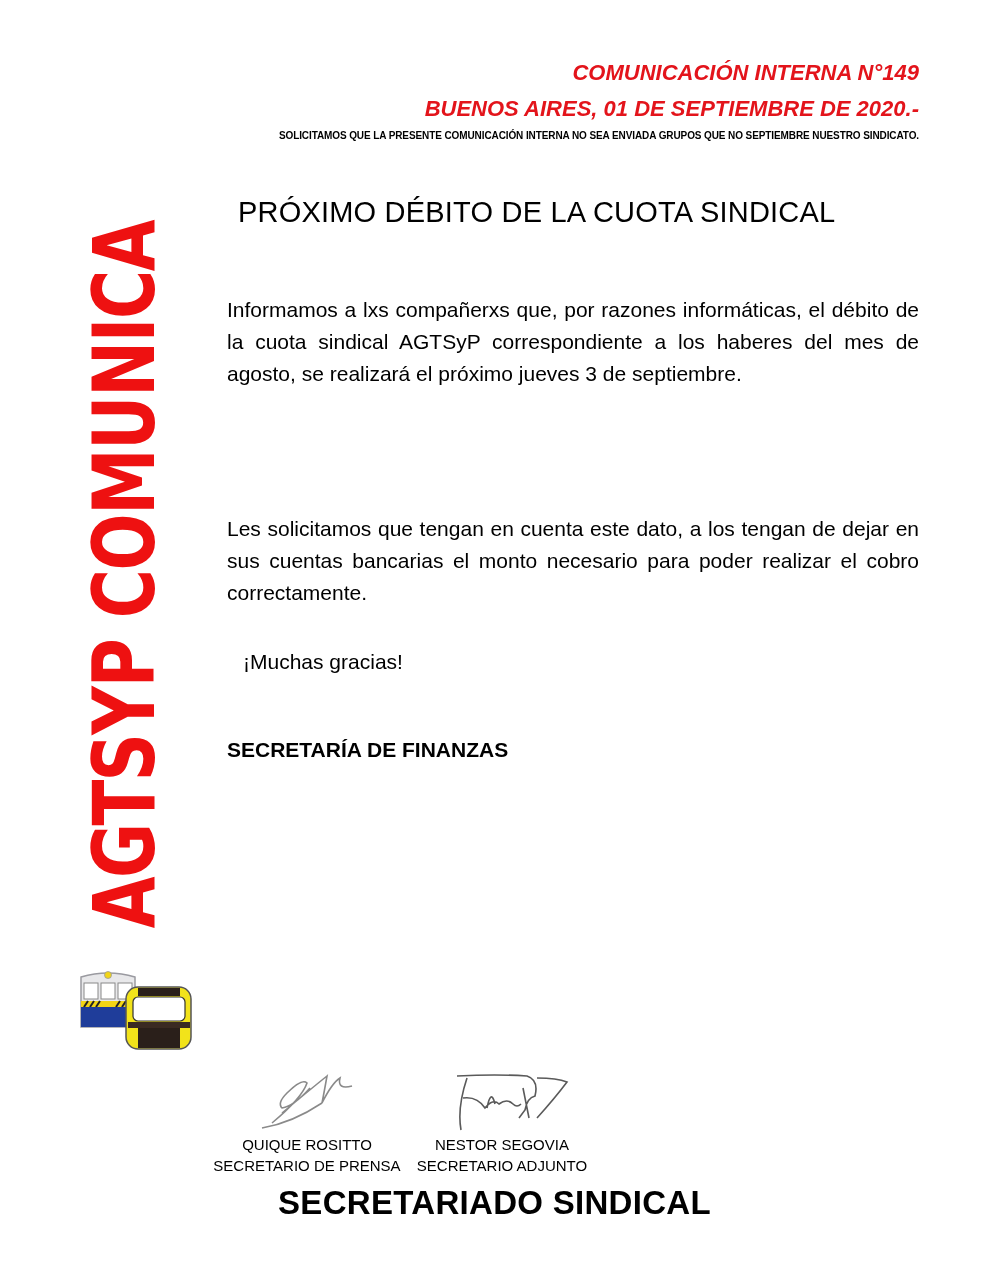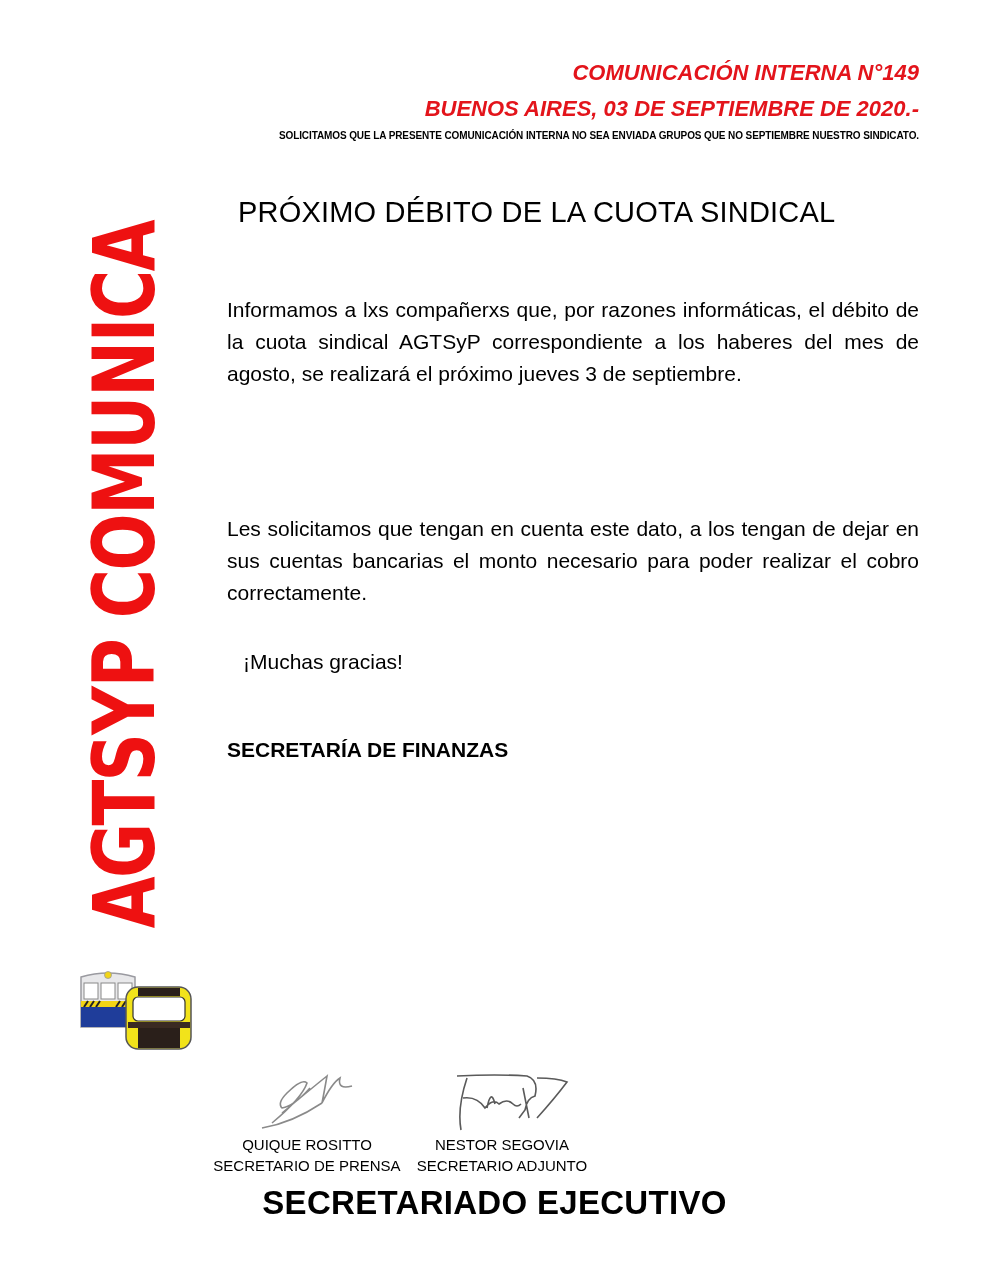--- a/index.html
+++ b/index.html
@@ -21,21 +21,21 @@
   .sigs { position: absolute; top: 1068px; left: 212px; width: 580px; height: 115px; }
   .sig { position: absolute; top: 0; width: 190px; text-align: center; }
   .sig svg { display: block; margin: 0 auto; }
   .sig .name, .sig .role { font-size: 15px; line-height: 21px; white-space: nowrap; }
   .footer { position: absolute; left: 0; width: 989px; top: 1184px; text-align: center; font-size: 33px; font-weight: bold; letter-spacing: 0.3px; padding-left: 0px; }
 </style>
 </head>
 <body>
 
 <div class="hdr1">COMUNICACIÓN INTERNA N°149</div>
-<div class="hdr2">BUENOS AIRES, 03 DE SEPTIEMBRE DE 2020.-</div>
+<div class="hdr2">BUENOS AIRES, 01 DE SEPTIEMBRE DE 2020.-</div>
 <div class="notice">SOLICITAMOS QUE LA PRESENTE COMUNICACIÓN INTERNA NO SEA ENVIADA GRUPOS QUE NO SEPTIEMBRE NUESTRO SINDICATO.</div>
 
 <div class="logo-wrap">
   <div class="logo-text">
       <span>AGTSYP COMUNICA</span>
     </div>
 </div>
 
 <div class="train">
   <svg width="120" height="85" viewBox="0 0 120 85">
@@ -82,13 +82,13 @@
   </div>
   <div class="sig" style="left:195px;">
     <svg width="150" height="66" viewBox="0 0 150 66">
       <path d="M30 8 Q70 6 100 8 Q112 12 108 28 Q100 30 98 42 L92 50 M40 10 Q30 40 34 62 M36 30 Q50 28 58 40 Q66 30 72 36 Q80 30 86 36 Q90 40 94 36 M60 40 Q64 20 68 36 M110 10 Q130 10 140 14 Q128 30 110 50 M96 20 L102 50" fill="none" stroke="#5a5a5a" stroke-width="1.6"></path>
     </svg>
     <div class="name">NESTOR SEGOVIA</div>
     <div class="role">SECRETARIO ADJUNTO</div>
   </div>
 </div>
 
-<div class="footer">SECRETARIADO EJECUTIVO</div>
+<div class="footer">SECRETARIADO SINDICAL</div>
 
 </body></html>

